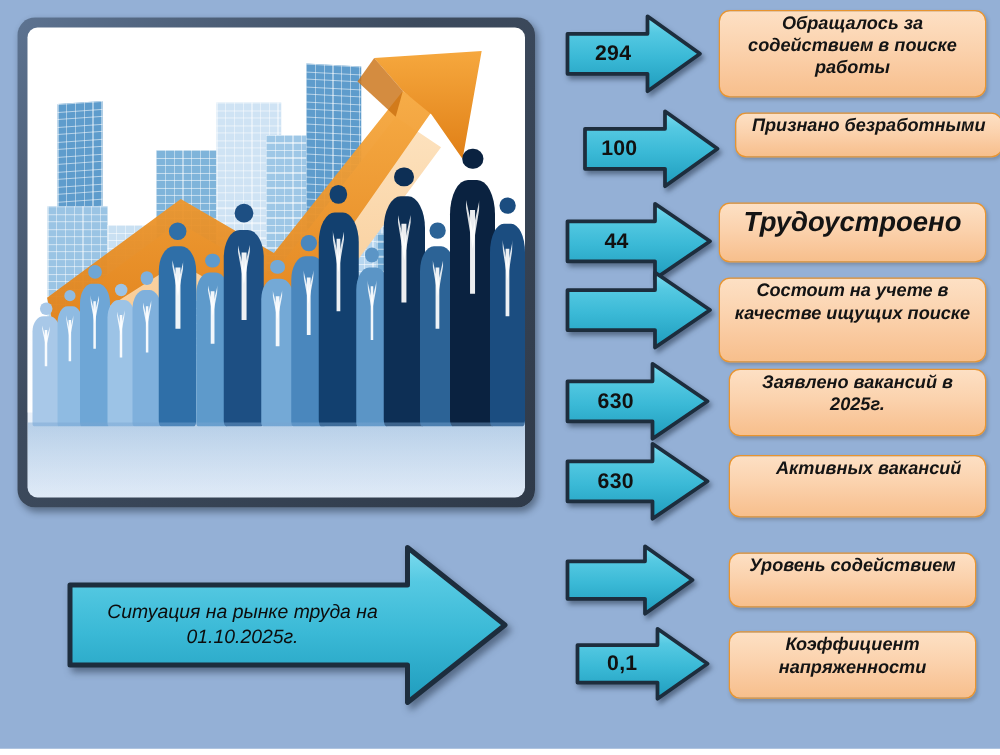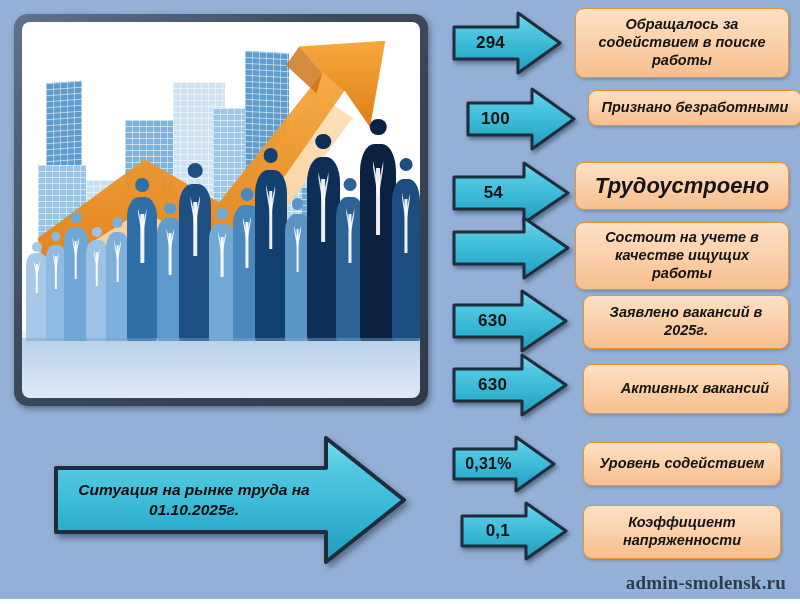--- a/index.html
+++ b/index.html
@@ -143,21 +143,21 @@
     pointer-events: none;
   }
 
   .label-box {
     position: absolute;
     border: 1.6px solid #e8942f;
     border-radius: 9px;
     background: linear-gradient(to bottom, #fde0c4 0%, #fbd2ad 45%, #f9c79b 75%, #f7bf8c 100%);
     box-shadow: 1px 2px 3px rgba(60,60,60,0.28);
     display: flex;
-    align-items: center;
+    align-items: flex-start;
     justify-content: center;
     text-align: center;
     box-sizing: border-box;
     padding: 2px 8px;
   }
   .label-box span {
     font-style: italic;
     font-weight: bold;
     color: #141414;
     font-size: 14.5px;
@@ -178,21 +178,21 @@
     position: absolute;
     left: 10px;
     top: 36px;
     width: 268px;
     height: 64px;
     display: flex;
     align-items: center;
     justify-content: center;
     text-align: center;
     font-style: italic;
-    font-weight: bold;
+    font-weight: normal;
     font-size: 15.5px;
     line-height: 1.3;
     color: #0c0c0c;
     pointer-events: none;
   }
 
   
   #footer-url {
     position: absolute;
     right: 14px;
@@ -363,35 +363,35 @@
     <div class="label-box" style="left:575px; top:90px; width:214px; height:36px;margin-left:13px;">
       <span>Признано безработными</span>
     </div>
   </div>
 
   <div class="row">
     <div class="arrow-box" style="left:452px; top:160px; width:118px; height:66px;">
       <svg viewBox="0 0 118 66" preserveAspectRatio="none">
         <polygon points="2,17 72,17 72,3 116,33 72,63 72,49 2,49" fill="url(#arrGrad)" stroke="#1d2d3d" stroke-width="3" stroke-linejoin="round"></polygon>
       </svg>
-      <div class="arrow-val">54</div>
+      <div class="arrow-val">44</div>
     </div>
     <div class="label-box" style="left:575px; top:162px; width:214px; height:48px;">
       <span style="font-size:22px">Трудоустроено</span>
     </div>
   </div>
 
   <div class="row">
     <div class="arrow-box" style="left:452px; top:215px; width:118px; height:66px;">
       <svg viewBox="0 0 118 66" preserveAspectRatio="none">
         <polygon points="2,17 72,17 72,3 116,33 72,63 72,49 2,49" fill="url(#arrGrad)" stroke="#1d2d3d" stroke-width="3" stroke-linejoin="round"></polygon>
       </svg>
     </div>
     <div class="label-box" style="left:575px; top:222px; width:214px; height:68px;">
-      <span>Состоит на учете в качестве ищущих работы</span>
+      <span>Состоит на учете в качестве ищущих поиске</span>
     </div>
   </div>
 
   <div class="row">
     <div class="arrow-box" style="left:452px; top:288px; width:116px; height:66px;">
       <svg viewBox="0 0 116 66" preserveAspectRatio="none">
         <polygon points="2,17 70,17 70,3 114,33 70,63 70,49 2,49" fill="url(#arrGrad)" stroke="#1d2d3d" stroke-width="3" stroke-linejoin="round"></polygon>
       </svg>
       <div class="arrow-val">630</div>
     </div>
@@ -410,21 +410,20 @@
     <div class="label-box" style="left:583px; top:364px; width:206px; height:50px;padding-left:26px;">
       <span>Активных вакансий</span>
     </div>
   </div>
 
   <div class="row">
     <div class="arrow-box" style="left:452px; top:434px; width:104px; height:60px;">
       <svg viewBox="0 0 104 60" preserveAspectRatio="none">
         <polygon points="2,15 64,15 64,3 102,30 64,57 64,45 2,45" fill="url(#arrGrad)" stroke="#1d2d3d" stroke-width="3" stroke-linejoin="round"></polygon>
       </svg>
-      <div class="arrow-val" style="font-size:16px">0,31%</div>
     </div>
     <div class="label-box" style="left:583px; top:442px; width:198px; height:44px;">
       <span>Уровень содействием</span>
     </div>
   </div>
 
   <div class="row">
     <div class="arrow-box" style="left:460px; top:500px; width:108px; height:62px;">
       <svg viewBox="0 0 108 62" preserveAspectRatio="none">
         <polygon points="2,16 66,16 66,3 106,31 66,59 66,46 2,46" fill="url(#arrGrad)" stroke="#1d2d3d" stroke-width="3" stroke-linejoin="round"></polygon>
@@ -436,16 +435,15 @@
     </div>
   </div>
 
   <div id="banner">
     <svg viewBox="0 0 360 136" preserveAspectRatio="none">
       <polygon points="6,36 276,36 276,6 354,68 276,130 276,100 6,100" fill="url(#arrGrad)" stroke="#1d2d3d" stroke-width="4" stroke-linejoin="round"></polygon>
     </svg>
     <div id="banner-text">Ситуация на рынке труда на 01.10.2025г.</div>
   </div>
 
-  <div id="footer-url">admin-smolensk.ru</div>
 
   <div id="bottom-strip"></div>
 </div>
 
 </body></html>

